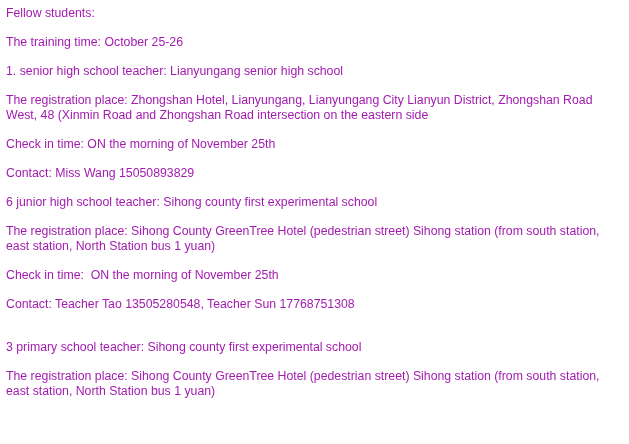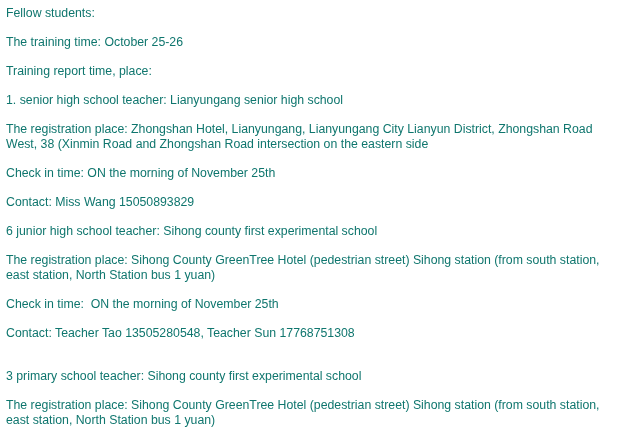--- a/index.html
+++ b/index.html
@@ -16,37 +16,36 @@
   }
   .doc {
     padding: 6px 8px 0 6px;
     box-sizing: border-box;
     width: 629px;
   }
   .para {
     font-size: 12.3px;
     line-height: 15px;
     margin: 0 0 14px 0;
-    color: #0f766e;
+    color: #a21caf;
     white-space: pre-wrap;
     word-wrap: break-word;
   }
   .para.tight {
     margin-bottom: 28px;
   }
 </style>
 </head>
 <body>
 
 <div class="doc">
   <p class="para">Fellow students:</p>
   <p class="para">The training time: October 25-26</p>
-  <p class="para">Training report time, place:</p>
   <p class="para">1. senior high school teacher: Lianyungang senior high school</p>
-  <p class="para">The registration place: Zhongshan Hotel, Lianyungang, Lianyungang City Lianyun District, Zhongshan Road West, 38 (Xinmin Road and Zhongshan Road intersection on the eastern side</p>
+  <p class="para">The registration place: Zhongshan Hotel, Lianyungang, Lianyungang City Lianyun District, Zhongshan Road West, 48 (Xinmin Road and Zhongshan Road intersection on the eastern side</p>
   <p class="para">Check in time: ON the morning of November 25th</p>
   <p class="para">Contact: Miss Wang 15050893829</p>
   <p class="para">6 junior high school teacher: Sihong county first experimental school</p>
   <p class="para">The registration place: Sihong County GreenTree Hotel (pedestrian street) Sihong station (from south station, east station, North Station bus 1 yuan)</p>
   <p class="para">Check in time:  ON the morning of November 25th</p>
   <p class="para tight">Contact: Teacher Tao 13505280548, Teacher Sun 17768751308</p>
   <p class="para">3 primary school teacher: Sihong county first experimental school</p>
   <p class="para">The registration place: Sihong County GreenTree Hotel (pedestrian street) Sihong station (from south station, east station, North Station bus 1 yuan)</p>
 
 </div>

